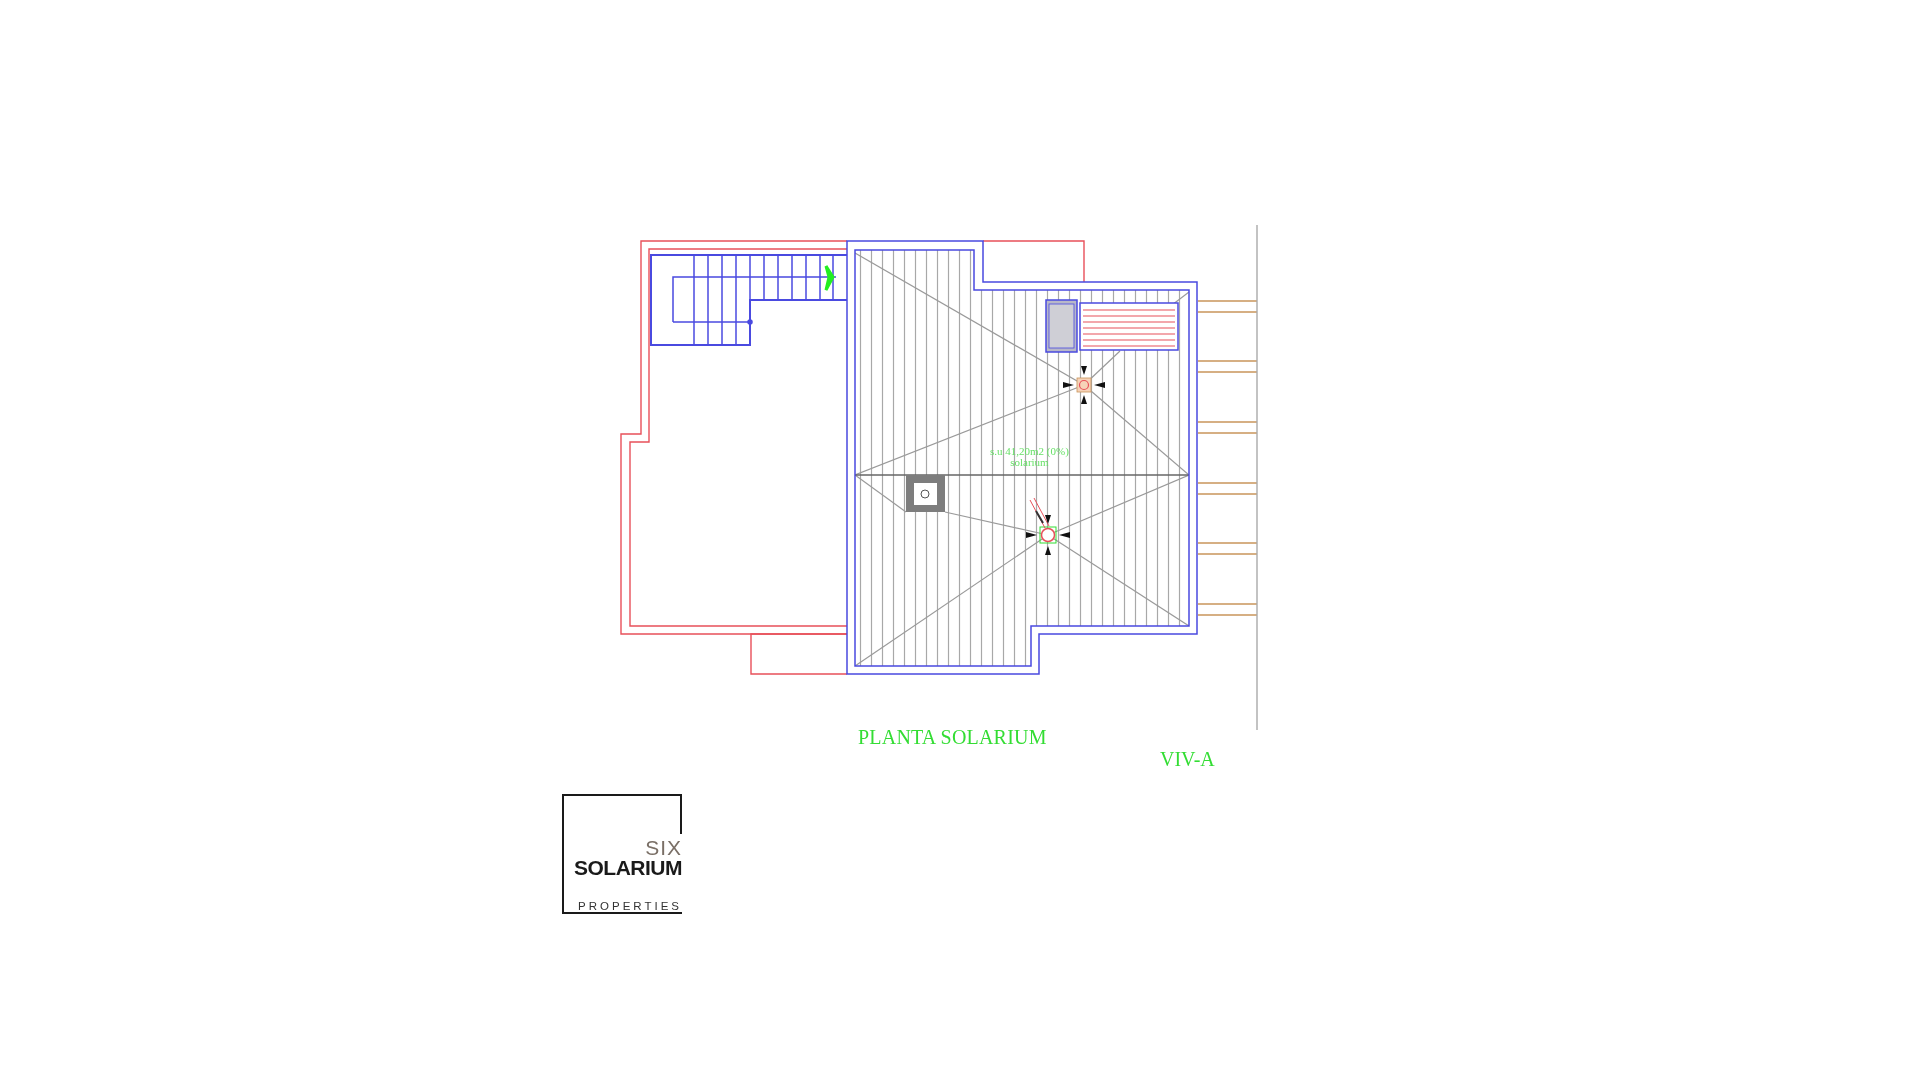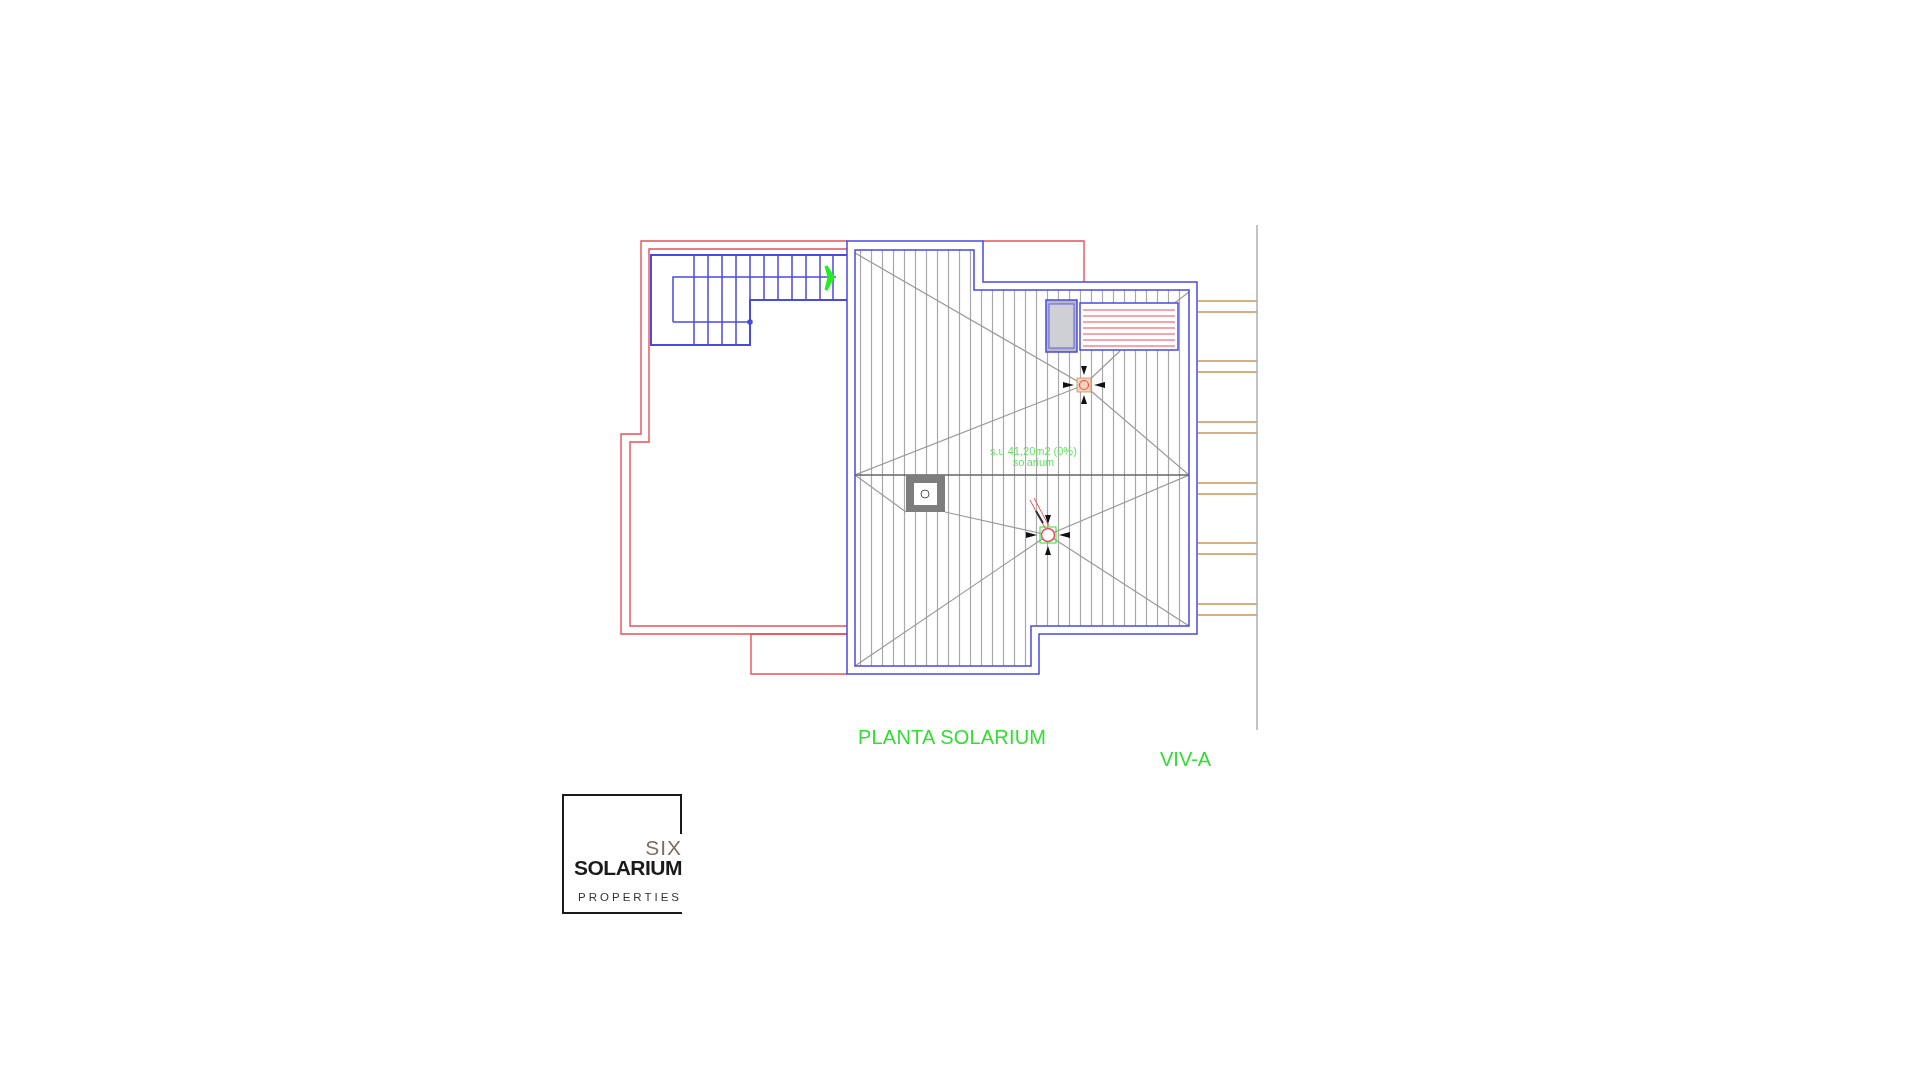--- a/index.html
+++ b/index.html
@@ -1,29 +1,29 @@
 <!DOCTYPE html>
 <html><head>
 <meta charset="utf-8">
 <style>
   html, body { margin:0; padding:0; background:#ffffff; }
   body { width:1920px; height:1080px; position:relative; overflow:hidden; font-family:"Liberation Sans", sans-serif; }
   #plan { position:absolute; left:0; top:0; width:1920px; height:1080px; }
-  .label { position:absolute; color:#33dd33; font-family:Liberation Sans, sans-serif; white-space:nowrap; }
+  .label { position:absolute; color:#33dd33; font-family:Liberation Serif, serif; white-space:nowrap; }
   #plan-title { left:858px; top:726px; font-size:20px; letter-spacing:0.2px; }
   #plan-unit { left:1160px; top:748px; font-size:20px; }
   #area-label { left:990px; top:446px; font-size:11px; text-align:center; line-height:11px; color:#66e066; }
   #logo { position:absolute; left:562px; top:794px; width:118px; height:118px; }
   #logo .frame-top { position:absolute; left:0; top:0; width:120px; height:2px; background:#1a1a1a; }
   #logo .frame-left { position:absolute; left:0; top:0; width:2px; height:120px; background:#1a1a1a; }
   #logo .frame-bottom { position:absolute; left:0; top:118px; width:120px; height:2px; background:#1a1a1a; }
   #logo .frame-right { position:absolute; left:118px; top:0; width:2px; height:40px; background:#1a1a1a; }
   #logo .six { position:absolute; right:-2px; top:42px; font-size:21px; color:#7a6f66; letter-spacing:1px; }
   #logo .seconds { position:absolute; right:-2px; top:62px; font-size:21px; font-weight:bold; color:#1a1a1a; letter-spacing:-0.5px; }
-  #logo .properties { position:absolute; right:-2px; top:97px; font-size:11.5px; color:#333; letter-spacing:3px; }
+  #logo .properties { position:absolute; right:-2px; top:106px; font-size:11.5px; color:#333; letter-spacing:3px; }
 </style>
 </head>
 <body>
 
 <svg id="plan" viewBox="0 0 1920 1080" xmlns="http://www.w3.org/2000/svg">
 
   <g fill="none" stroke="#e8505a" stroke-width="1.4">
     <polyline points="847,241 641,241 641,434 621,434 621,634 847,634"></polyline>
     <polyline points="847,249 649,249 649,442 630,442 630,626 847,626"></polyline>
     <polyline points="983,241 1084,241 1084,282"></polyline>

